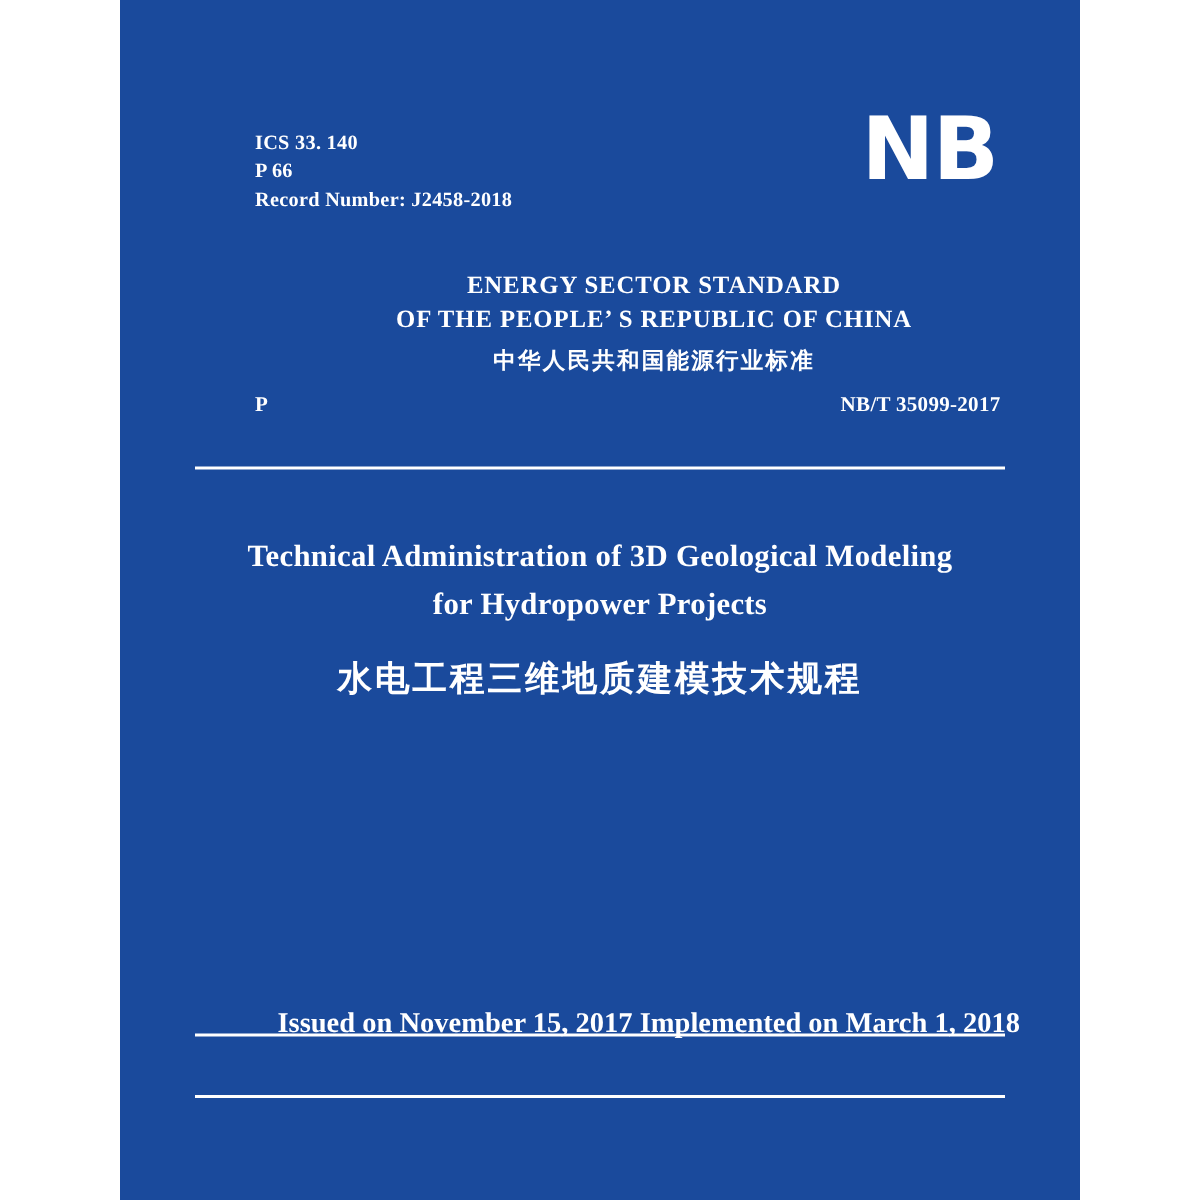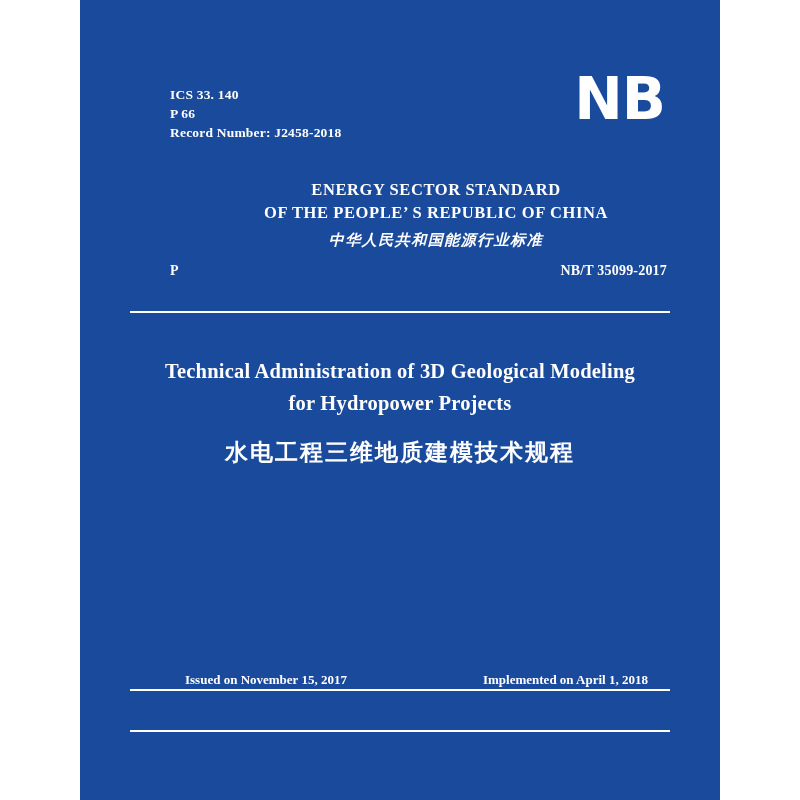--- a/index.html
+++ b/index.html
@@ -65,21 +65,20 @@
     font-weight: bold;
     letter-spacing: 0.6px;
     line-height: 23px;
   }
   .std-header .zh {
     font-family: "DejaVu Sans", sans-serif;
     font-size: 15px;
     font-weight: bold;
     letter-spacing: 1.5px;
     margin-top: 7px;
-    font-style: italic;
   }
   .code-row {
     position: absolute;
     left: 0;
     top: 263px;
     width: 100%;
     height: 20px;
   }
   .code-row .left-p {
     position: absolute;
@@ -128,22 +127,23 @@
     letter-spacing: 2px;
     margin-top: 18px;
   }
   
   .dates {
     position: absolute;
     left: 0;
     top: 672px;
     width: 100%;
     height: 18px;
-    font-size: 13px;
-    font-weight: bold;
+    font-size: 19px;
+    font-weight: bold;
+    padding-left: 32px;
   }
   .dates .issued-on {
     position: absolute;
     left: 105px;
     top: 0;
   }
   .dates .implemented-on {
     position: absolute;
     right: 72px;
     top: 0;
@@ -192,19 +192,19 @@
   <div class="title-block">
     <div class="title-en">Technical Administration of 3D Geological Modeling</div>
     <div class="title-en">for Hydropower Projects</div>
     <div class="title-zh">水电工程三维地质建模技术规程</div>
   </div>
 
   <div class="rule rule-bottom-1"></div>
 
   <div class="dates">
     <div class="issued-on">Issued on November 15, 2017</div>
-    <div class="implemented-on">Implemented on April 1, 2018</div>
+    <div class="implemented-on">Implemented on March 1, 2018</div>
   </div>
 
   <div class="rule rule-bottom-2"></div>
 
 
 </div>
 
 </body></html>

